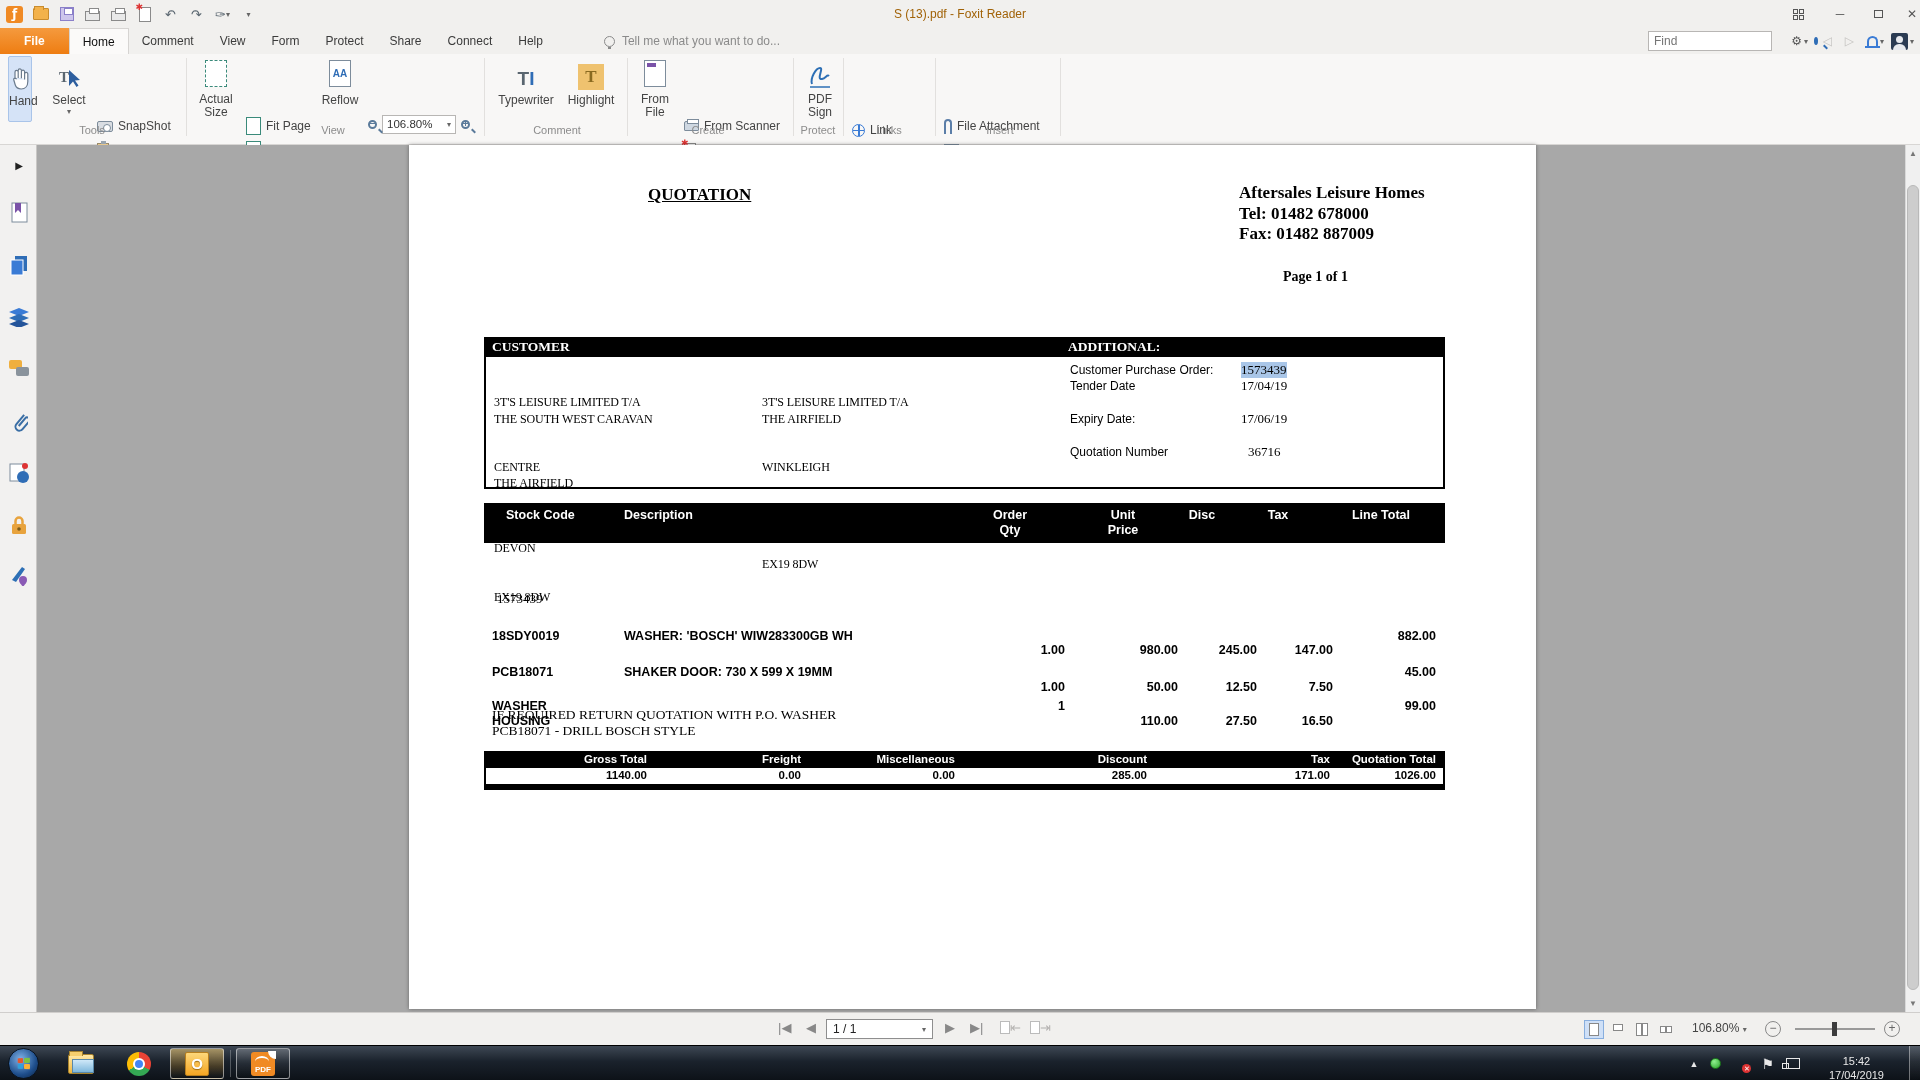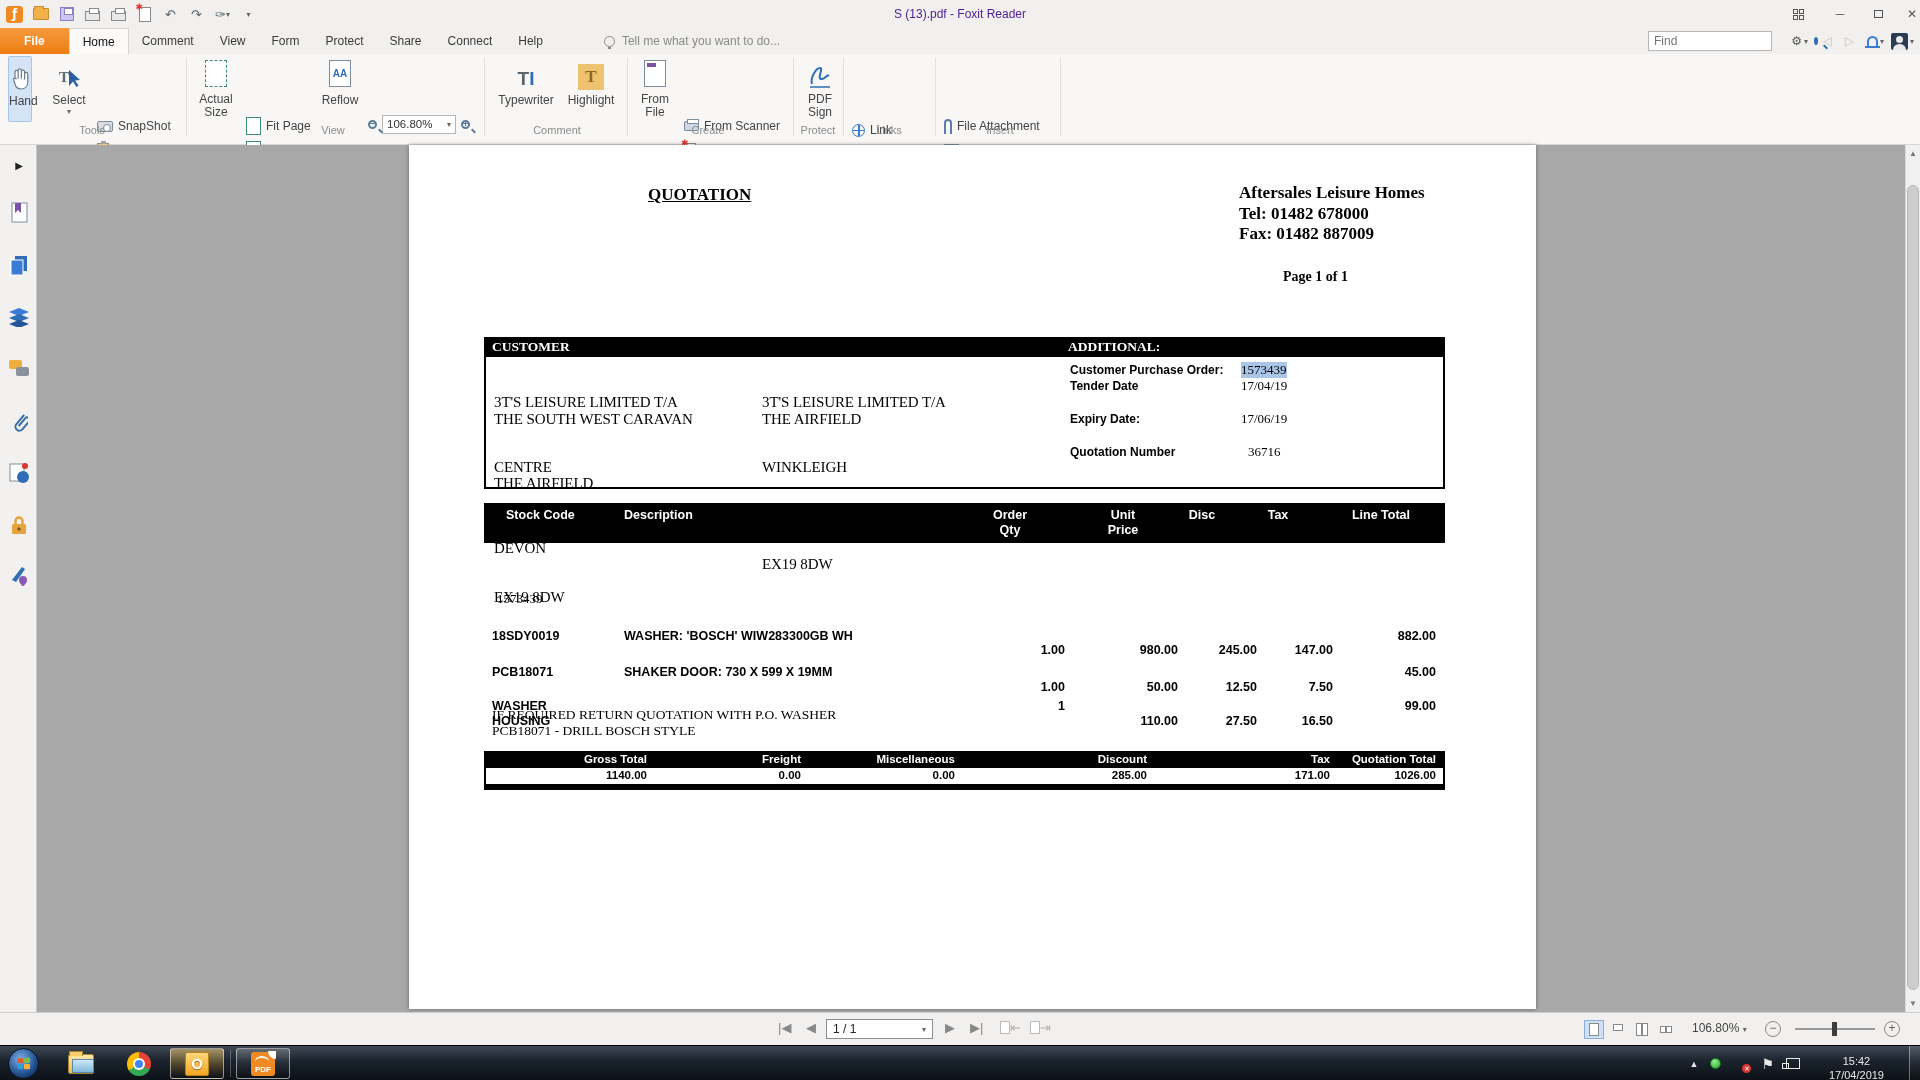--- a/index.html
+++ b/index.html
@@ -12,21 +12,21 @@
   .foxlogo{width:17px;height:17px;background:#f08a24;border-radius:3px;color:#fff;font:bold 12px "DejaVu Sans",sans-serif;display:flex;align-items:center;justify-content:center}
   .folder{width:16px;height:12px;background:#f3b24a;border:1px solid #c98c2d;border-radius:1px;position:relative}
   .folder:before{content:"";position:absolute;left:0;top:-3px;width:8px;height:3px;background:#f3b24a;border:1px solid #c98c2d;border-bottom:0}
   .floppy{width:14px;height:14px;background:#cdc6ec;border:1px solid #8b80c9;position:relative}
   .floppy:before{content:"";position:absolute;left:3px;top:0;width:7px;height:5px;background:#fff;border:1px solid #8b80c9}
   .printer{width:15px;height:10px;background:#e9e9e9;border:1px solid #8a8a8a;position:relative;margin-top:4px}
   .printer:before{content:"";position:absolute;left:3px;top:-4px;width:8px;height:4px;background:#fff;border:1px solid #8a8a8a}
   .stardoc{width:12px;height:15px;background:#fff;border:1px solid #8a8a8a;position:relative}
   .stardoc:before{content:"✱";position:absolute;left:-4px;top:-6px;color:#d33;font-size:9px}
   .caret{font-size:8px;color:#666}
-  #win-title{left:0;top:0;width:1920px;height:28px;text-align:center;line-height:28px;font-size:12px;color:#4c1d95}
+  #win-title{left:0;top:0;width:1920px;height:28px;text-align:center;line-height:28px;font-size:12px;color:#a16207}
   .winctl{top:0;height:28px;width:40px;display:flex;align-items:center;justify-content:center;color:#555;font-size:12px}
   .restore-sq{width:9px;height:8px;border:1px solid #555;position:relative;background:#f1f0ee}
   .restore-sq:before{content:"";position:absolute;left:2px;top:-3px;width:9px;height:8px;border:1px solid #555;z-index:-1}
   .arrange{width:11px;height:11px;display:grid;grid-template-columns:5px 5px;gap:1px}
   .arrange span{width:5px;height:5px;border:1px solid #555}
   
   #tabrow{left:0;top:28px;width:1920px;height:26px;background:#f1f0ee}
   .tab{float:left;height:26px;line-height:26px;padding:0 13px;font-size:12px;color:#3b3b3b}
   .tab.file{background:linear-gradient(#f59a3e,#ee7d12);color:#fff;font-weight:bold;padding:0 24px}
   .tab.active{background:#fbfaf9;border:1px solid #d6d4d2;border-bottom:0;color:#111}
@@ -86,22 +86,22 @@
   #vscroll{left:1905px;top:0;width:15px;height:867px;background:#f0f0f0;border-left:1px solid #d9d9d9}
   .scrbtn{position:absolute;left:0;width:14px;height:17px;color:#777;font-size:8px;text-align:center;line-height:17px}
   #scrthumb{position:absolute;left:1px;top:40px;width:12px;height:805px;background:#cdcdcd;border:1px solid #b9b9b9;border-radius:6px}
   
   #page{left:409px;top:0;width:1127px;height:864px;background:#fff;box-shadow:0 0 4px rgba(0,0,0,.4)}
   .serifB{font-family:"Liberation Serif",serif;font-weight:bold}
   .serif{font-family:"Liberation Serif",serif}
   .hdrline{line-height:20.5px;font-size:17px}
   .blackbar{background:#000;color:#fff}
   .ct-body{border:2px solid #000;background:#fff}
-  .addr{line-height:16.2px;font-size:15px;letter-spacing:-.1px;white-space:pre}
-  .flbl{font-size:12px;font-weight:bold;position:absolute}
+  .addr{line-height:16.2px;font-size:12px;letter-spacing:-.1px;white-space:pre}
+  .flbl{font-size:12px;font-weight:normal;position:absolute}
   .fval{font-size:13px;position:absolute;font-family:"Liberation Serif",serif}
   .hl{background:#a9c6e8}
   .itb{font-weight:bold;font-size:12.5px}
   .numc{position:absolute;width:110px;text-align:right;font-weight:bold;font-size:12.5px}
   .thw{position:absolute;color:#fff;font-weight:bold;font-size:12.5px}
   .thwr{position:absolute;width:110px;text-align:center;color:#fff;font-weight:bold;font-size:12.5px}
   .totlbl{position:absolute;width:140px;text-align:right;color:#fff;font-weight:bold;font-size:11.5px}
   .totval{position:absolute;width:140px;text-align:right;color:#000;font-weight:bold;font-size:11.5px}
   
   #statusbar{left:0;top:1012px;width:1920px;height:33px;background:#f1f0ee;border-top:1px solid #d0cecc}

